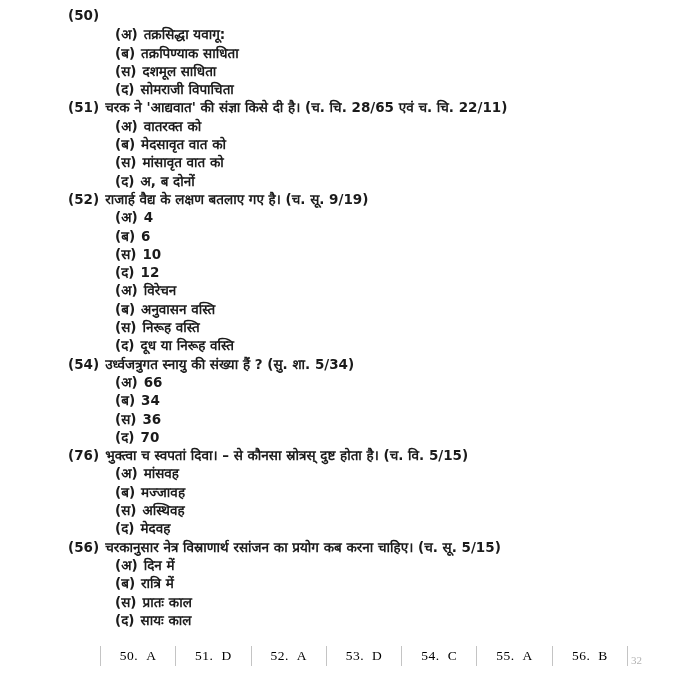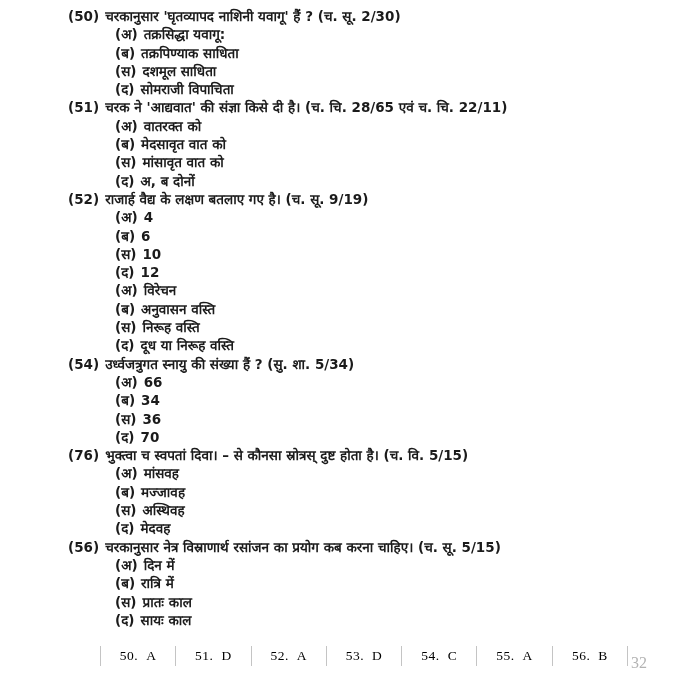--- a/index.html
+++ b/index.html
@@ -62,33 +62,32 @@
     width:1px;
     height:20px;
     background:#c4c4c4;
     flex:0 0 auto;
   }
   .page-number {
     position:absolute;
     left:631px;
     top:654px;
     font-family:"Liberation Serif", serif;
-    font-size:16px;
+    font-size:11px;
     color:#b3b3b3;
   }
 </style>
 </head>
 <body>
 
 <div class="page">
   <div class="questions" id="questions">
   <div class="question">
     <div class="q-line">
       <span class="q-num">(50)</span>
-      <span class="q-text">चरकानुसार 'घृतव्यापद नाशिनी यवागू' हैं ? (च. सू. 2/30)</span>
     </div>
 
   <div class="opt-line">
     <span class="opt-label">(अ)</span>
     <span class="opt-text">तक्रसिद्धा यवागू:</span>
   </div>
 
   <div class="opt-line">
     <span class="opt-label">(ब)</span>
     <span class="opt-text">तक्रपिण्याक साधिता</span>

